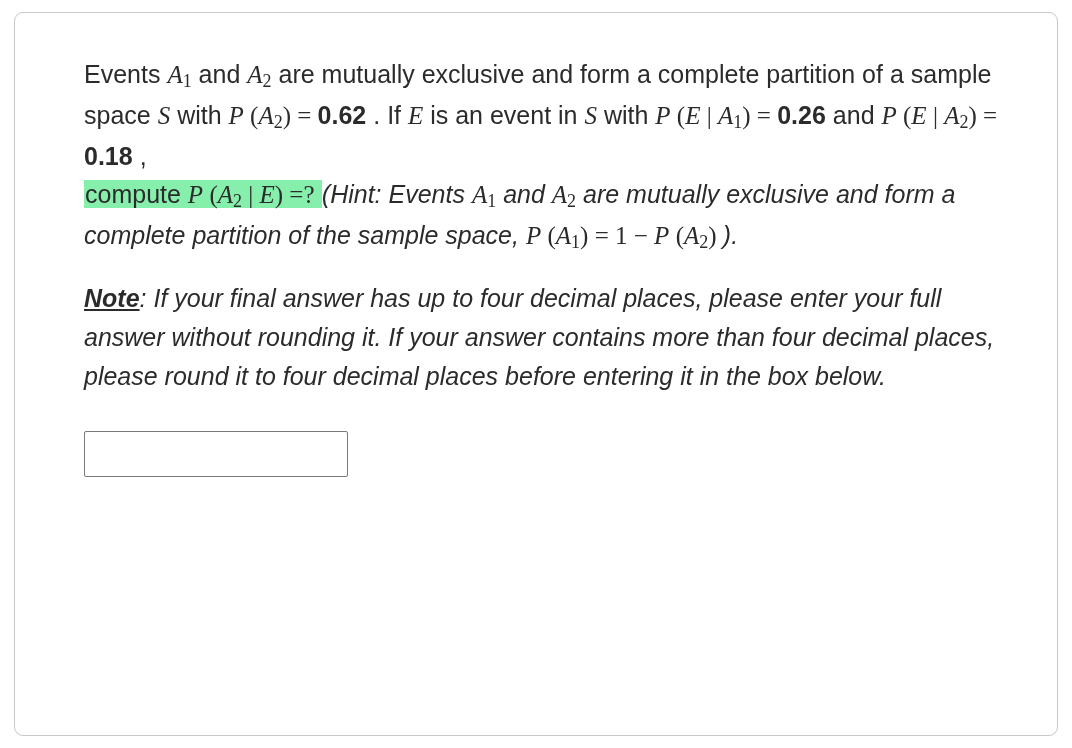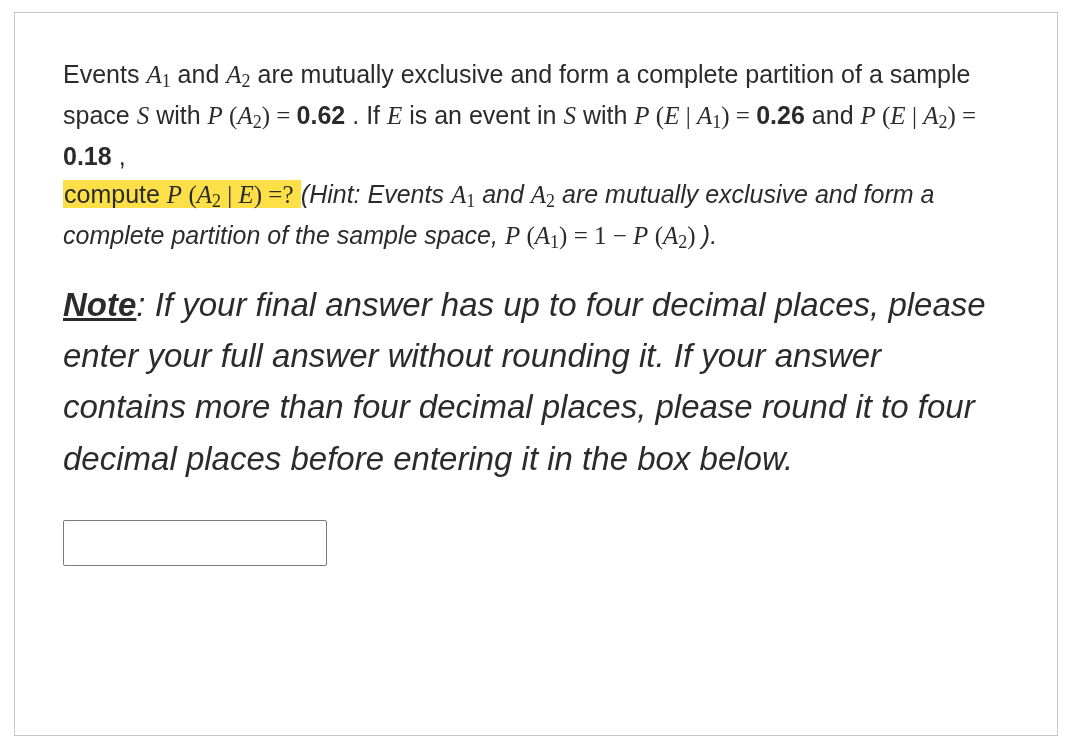--- a/index.html
+++ b/index.html
@@ -9,44 +9,44 @@
     font-family: "Segoe UI", "Helvetica Neue", Arial, sans-serif;
   }
   .page {
     width: 1072px;
     height: 748px;
     box-sizing: border-box;
     padding: 12px 14px;
   }
   .card {
     border: 1px solid #c8c8c8;
-    border-radius: 0;
+    border-radius: 9px;
     box-sizing: border-box;
-    padding: 42px 48px 40px 48px;
+    padding: 42px 48px 40px 69px;
     height: 100%;
   }
   .body-text {
     font-size: 25px;
     line-height: 1.55;
     color: #2b2b2b;
     margin: 0 0 22px 0;
   }
   .note-text {
-    font-size: 33px;
+    font-size: 25px;
     line-height: 1.55;
     color: #2b2b2b;
     font-style: italic;
     margin: 0 0 36px 0;
   }
   .mi { font-family: "Times New Roman", Times, serif; font-style: italic; }
   .mup { font-family: "Times New Roman", Times, serif; font-style: normal; }
   .sub { font-size: 0.72em; vertical-align: -0.22em; font-family: "Times New Roman", Times, serif; font-style: normal; }
   .bold { font-weight: 700; }
   .ital { font-style: italic; }
-  .hl { background: #fde047; padding: 0 1px; }
+  .hl { background: #86efac; padding: 0 1px; }
   .und { text-decoration: underline; }
   .answer-box {
     width: 264px;
     height: 46px;
     border: 1px solid #7a7a7a;
     border-radius: 2px;
     font-size: 22px;
     padding: 4px 8px;
     box-sizing: border-box;
     background: #ffffff;

